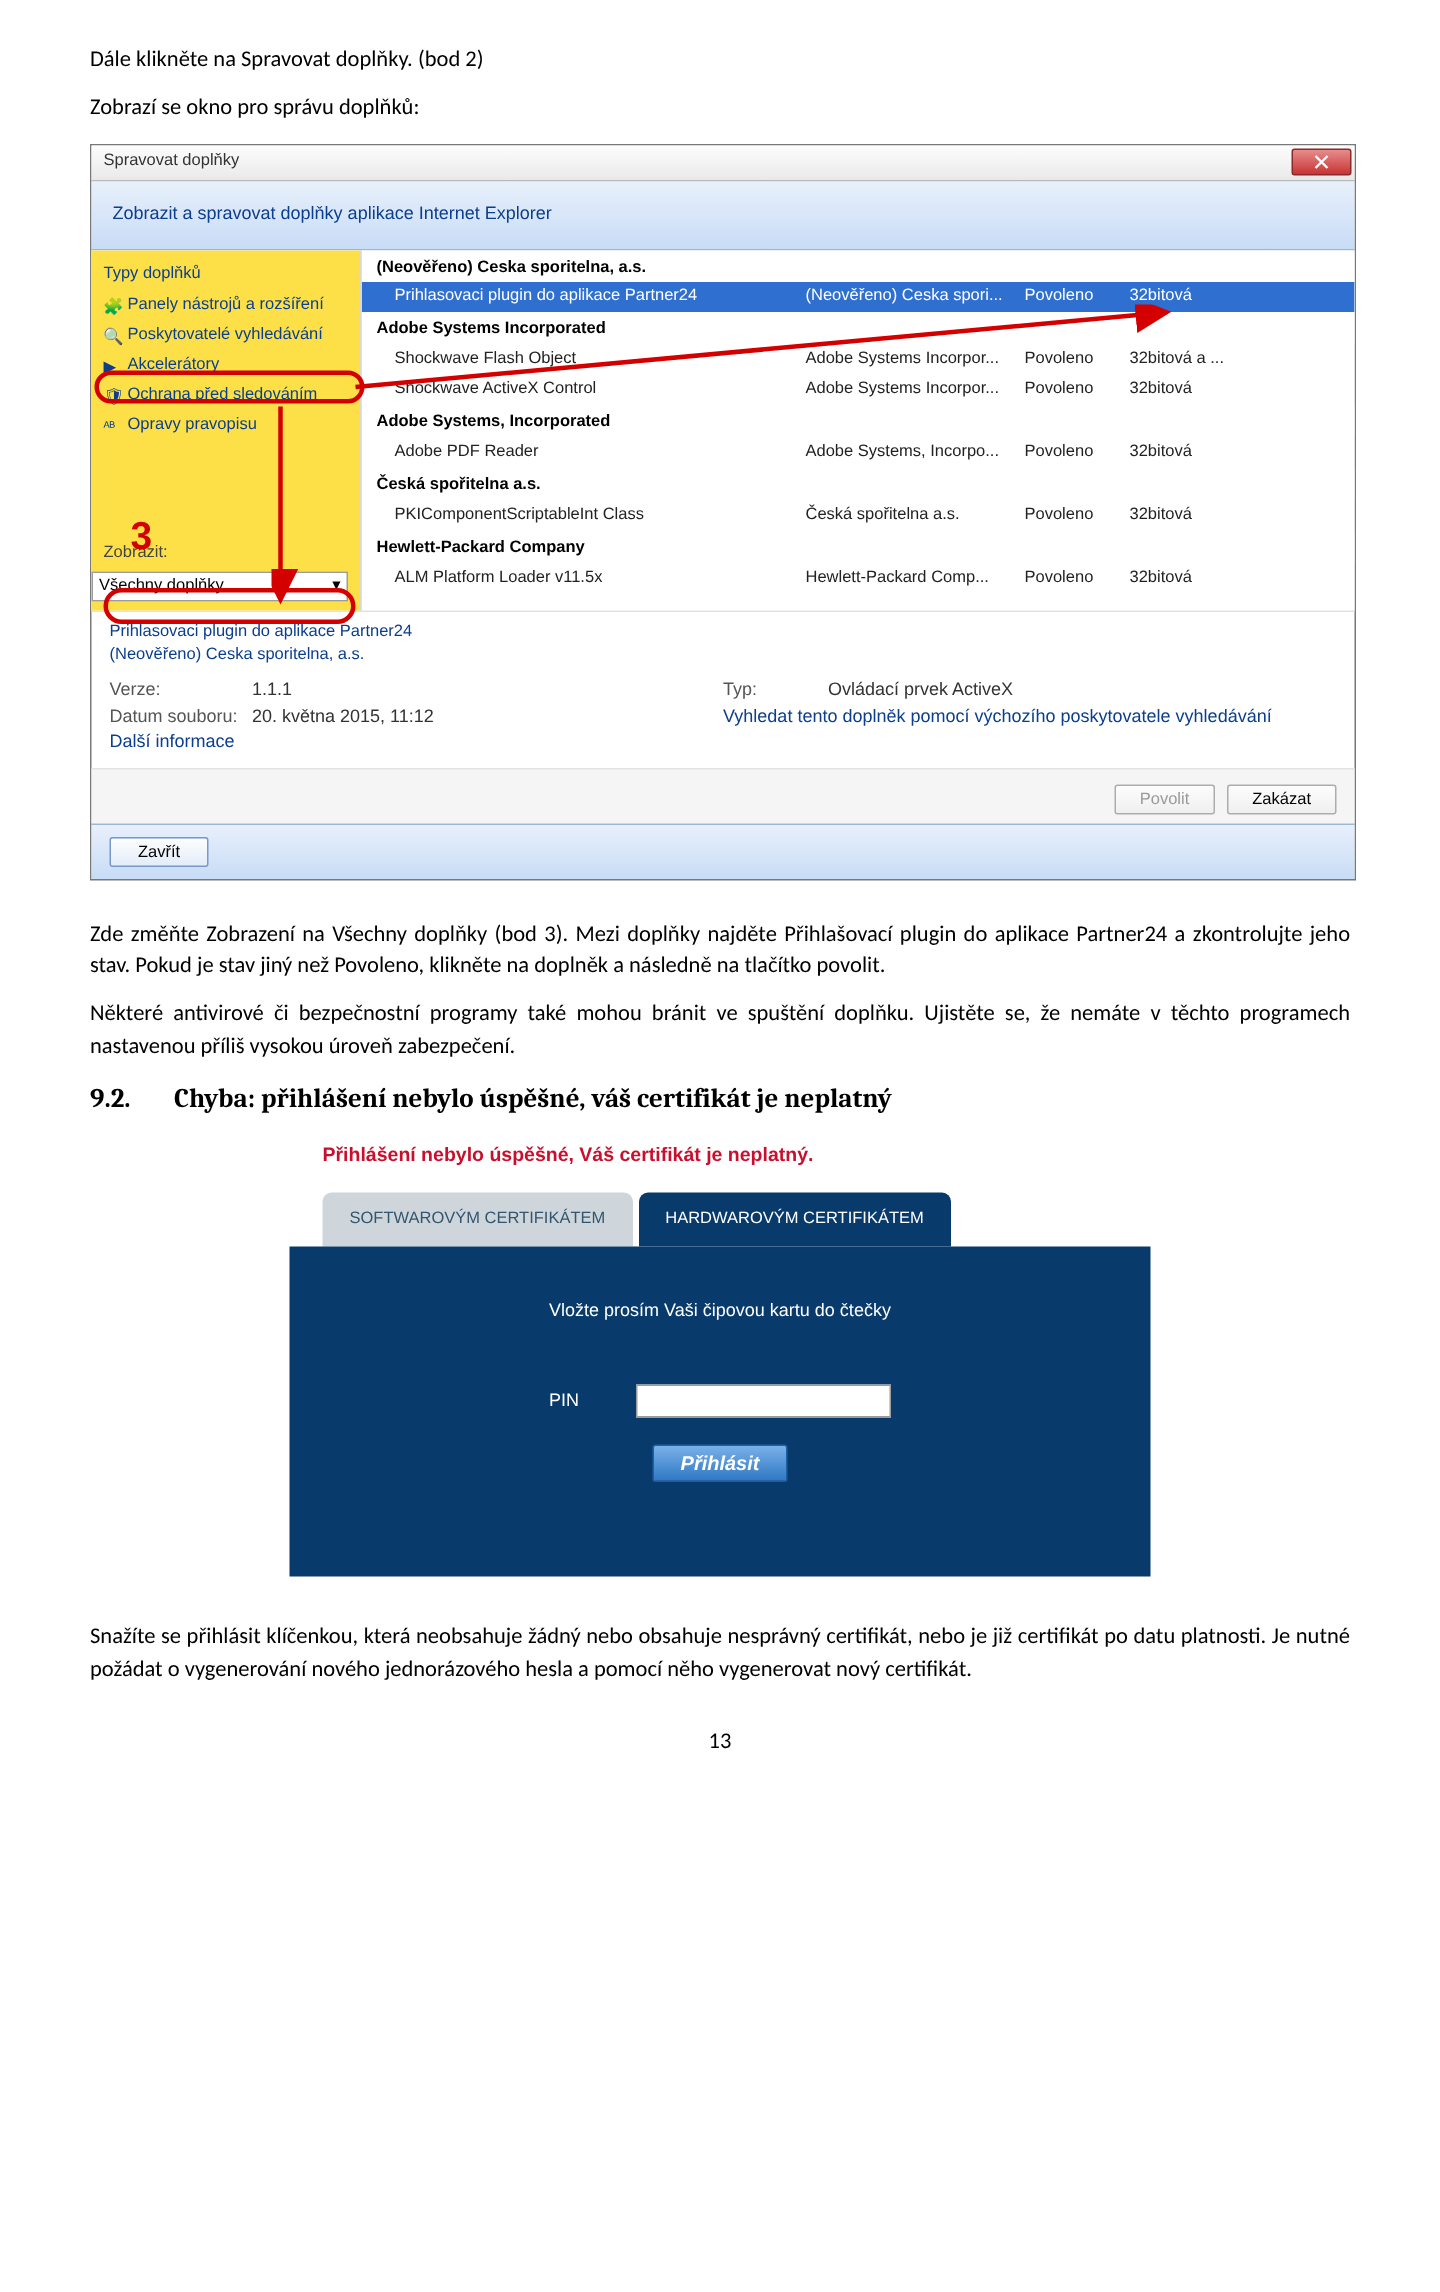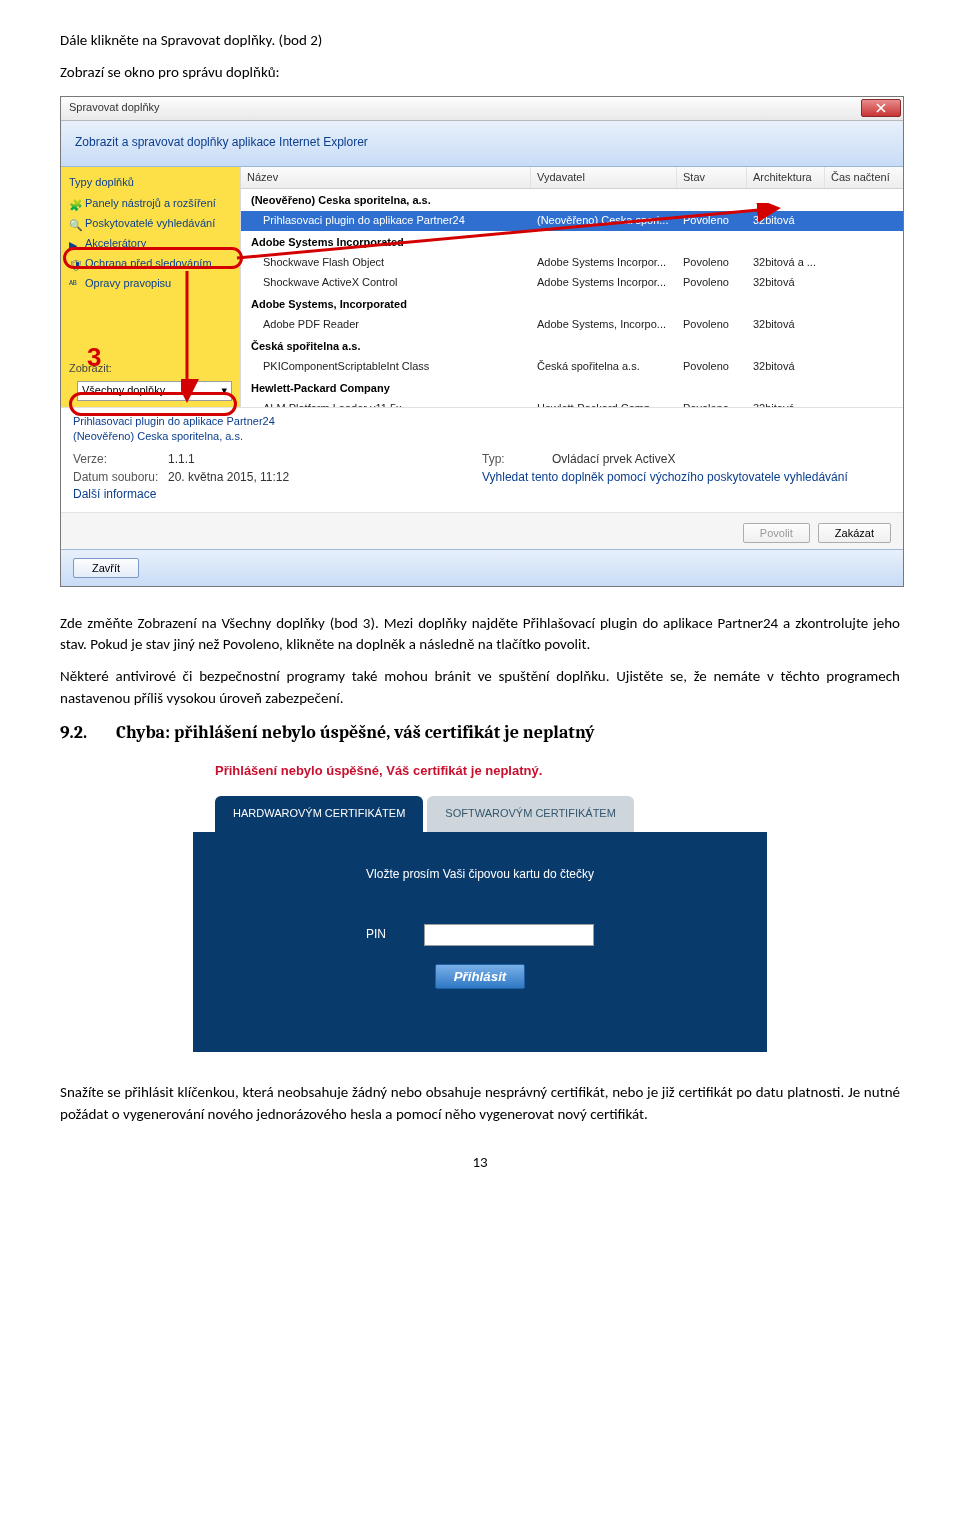--- a/index.html
+++ b/index.html
@@ -67,21 +67,21 @@
     padding:2px 6px 2px 8px;
     color:#0b3e8e;
     cursor:default;
   }
   .side-item .mini { width:12px;height:12px; flex-shrink:0; }
   .side-foot {
     position:absolute; bottom:30px; left:8px; right:8px;
     color:#444;
   }
   .zobrazit-dd {
-    position:absolute; bottom:6px; left:16px; right:8px;
+    position:absolute; bottom:6px; left:0; right:8px;
     height:20px;
     border:1px solid #9c9c9c; background:#fff;
     display:flex; align-items:center; padding:0 4px;
     font-size:11px; color:#000;
     justify-content:space-between;
   }
   .main-list { flex:1; overflow:hidden; }
   .list-head {
     display:flex;
     background:linear-gradient(#fbfbfb,#ededed);
@@ -274,27 +274,20 @@
           <span class="mini" style="font-size:9px;">ᴬᴮ</span>
           <span>Opravy pravopisu</span>
         </div>
       <div class="side-foot">Zobrazit:</div>
       <div class="zobrazit-dd">
         <span>Všechny doplňky</span>
         <span>▾</span>
       </div>
     </div>
     <div class="main-list">
-      <div class="list-head">
-        <div class="col-name">Název</div>
-        <div class="col-pub">Vydavatel</div>
-        <div class="col-stav">Stav</div>
-        <div class="col-arch">Architektura</div>
-        <div class="col-time">Čas načtení</div>
-      </div>
       <div id="list-body">
           <div class="grp">(Neověřeno) Ceska sporitelna, a.s.</div>
           <div class="row sel">
             <div class="c1">Prihlasovaci plugin do aplikace Partner24</div>
             <div class="c2">(Neověřeno) Ceska spori...</div>
             <div class="c3">Povoleno</div>
             <div class="c4">32bitová</div>
           </div>
           <div class="grp">Adobe Systems Incorporated</div>
           <div class="row">
@@ -360,22 +353,22 @@
 <p class="para" style="text-align:justify;">Zde změňte Zobrazení na Všechny doplňky (bod 3). Mezi doplňky najděte Přihlašovací plugin do aplikace Partner24 a zkontrolujte jeho stav. Pokud je stav jiný než Povoleno, klikněte na doplněk a následně na tlačítko povolit.</p>
 <p class="para" style="text-align:justify;">Některé antivirové či bezpečnostní programy také mohou bránit ve spuštění doplňku. Ujistěte se, že nemáte v těchto programech nastavenou příliš vysokou úroveň zabezpečení.</p>
 
 <h2 class="h2">
   <span class="num">9.2.</span><span>Chyba: přihlášení nebylo úspěšné, váš certifikát je neplatný</span>
 </h2>
 
 <div class="login-wrap">
   <div class="err-msg">Přihlášení nebylo úspěšné, Váš certifikát je neplatný.</div>
   <div class="tabs">
+    <div class="tab">SOFTWAROVÝM CERTIFIKÁTEM</div>
     <div class="tab active">HARDWAROVÝM CERTIFIKÁTEM</div>
-    <div class="tab">SOFTWAROVÝM CERTIFIKÁTEM</div>
   </div>
   <div class="card">
     <div class="prompt">Vložte prosím Vaši čipovou kartu do čtečky</div>
     <div class="row-in">
       <label>PIN</label>
       <input type="password" style="">
     </div>
     <div class="btnwrap">
       <button>Přihlásit</button>
     </div>

